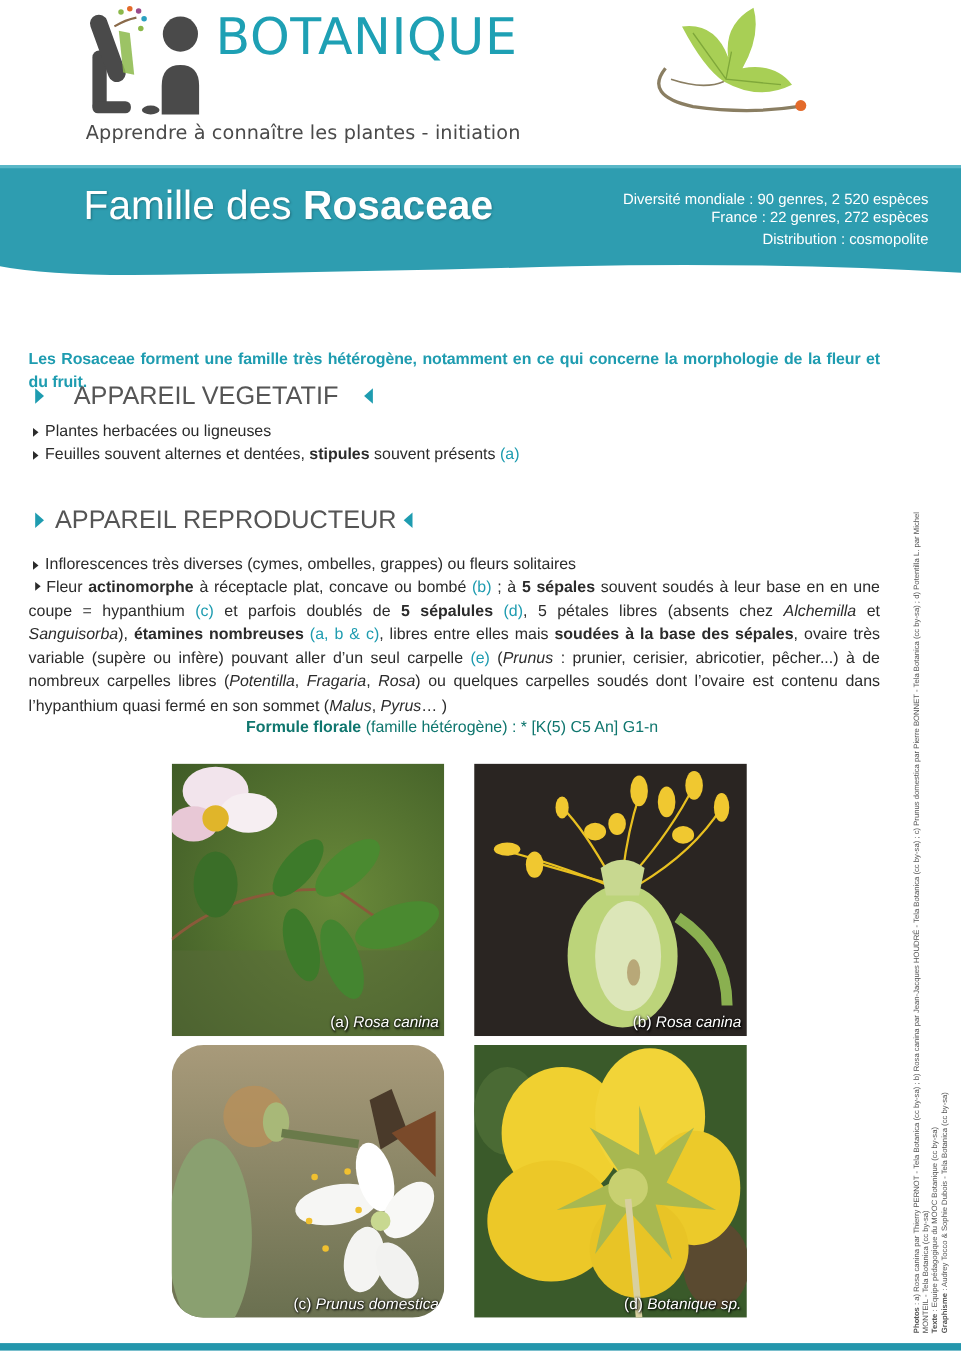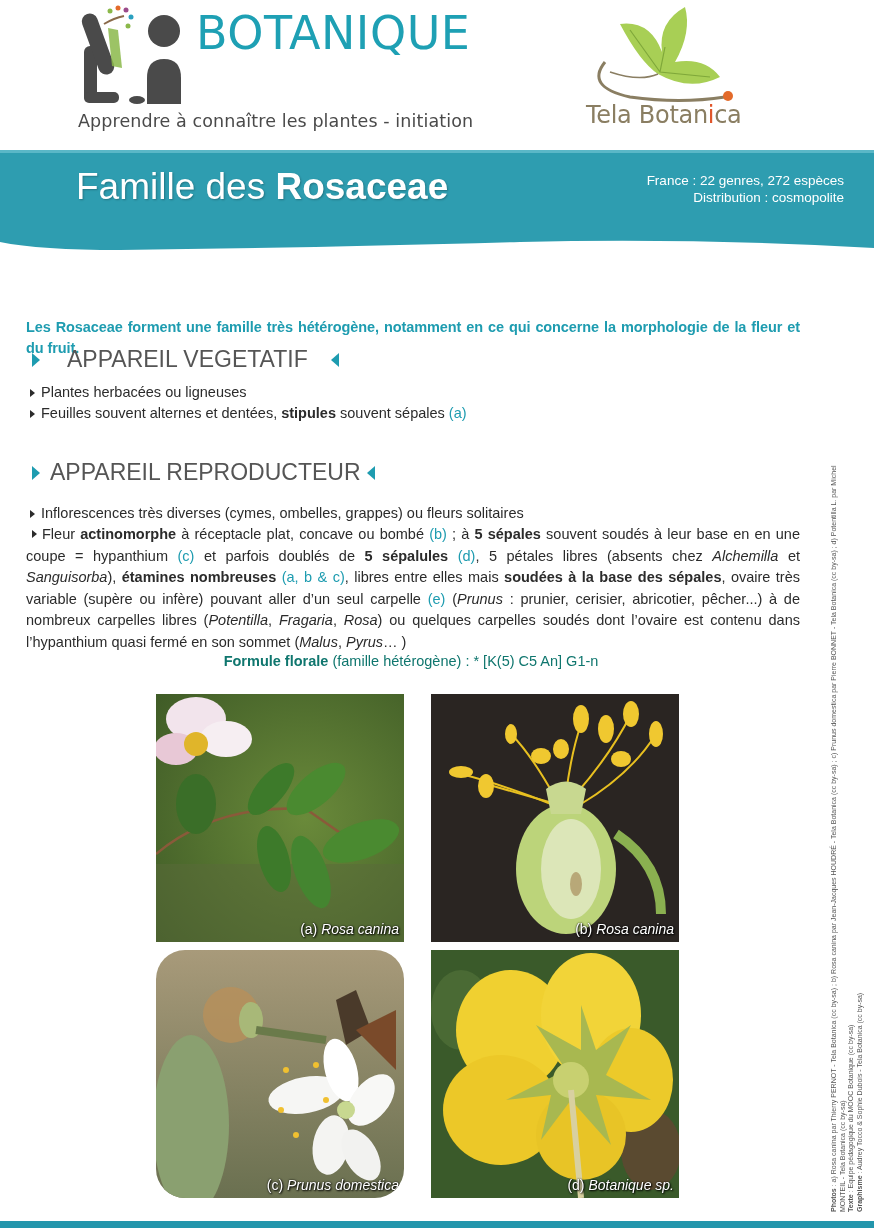--- a/index.html
+++ b/index.html
@@ -105,49 +105,49 @@
 </div>
 
 <div class="tela-logo">
   <svg class="tela-mark" viewBox="0 0 200 105" width="200" height="105">
     <path d="M40 22 Q70 18 82 50 Q78 20 105 5 Q112 30 95 60 Q125 55 140 75 Q110 90 78 72 Q60 60 40 22 Z" fill="#a8cf55"></path>
     <path d="M50 28 L80 70 M85 45 L80 70 L130 75" stroke="#7fa83a" stroke-width="1.2" fill="none"></path>
     <path d="M25 60 Q5 85 50 95 Q100 102 145 95" stroke="#8a7e62" stroke-width="3" fill="none"></path>
     <path d="M30 70 Q60 80 78 72" stroke="#8a7e62" stroke-width="1.5" fill="none"></path>
     <circle cx="148" cy="94" r="5" fill="#e36a2a"></circle>
   </svg>
-  <div class="tela-text"><span>Tela Botan</span><span class="accent">i</span><span>ca</span></div>
 </div>
 
 <div class="banner">
   <svg width="874" height="110" viewBox="0 0 874 110">
     <path d="M0 0 L874 0 L874 98 Q700 88 520 92 Q300 98 120 100 Q40 100 0 92 Z" fill="#2e9db0"></path>
     <path d="M0 0 L874 0 L874 3 L0 3 Z" fill="#5ab7c7"></path>
   </svg>
 </div>
 <div class="banner-title"><span>Famille des </span><b>Rosaceae</b></div>
 <div class="banner-stats">
+  <div>Diversité mondiale : 90 genres, 2 520 espèces</div>
   <div>France : 22 genres, 272 espèces</div>
   <div>Distribution : cosmopolite</div>
 </div>
 
 <div class="intro">Les Rosaceae forment une famille très hétérogène, notamment en ce qui concerne la morphologie de la fleur et du fruit.</div>
 
 <div class="section-heading" style="top:346px;gap:17px;">
   <span class="tri-r"></span>
   <span>APPAREIL VEGETATIF</span>
   <span class="tri-l"></span>
 </div>
 <div class="bullet" style="top:382px;">
   <span class="bullet-tri"></span>
   <span>Plantes herbacées ou ligneuses</span>
 </div>
 <div class="bullet" style="top:403px;">
   <span class="bullet-tri"></span>
-  <span><span>Feuilles souvent alternes et dentées, </span><b>stipules</b><span style="white-space:pre"> souvent sépales </span><span class="ref">(a)</span></span>
+  <span><span>Feuilles souvent alternes et dentées, </span><b>stipules</b><span style="white-space:pre"> souvent présents </span><span class="ref">(a)</span></span>
 </div>
 
 <div class="section-heading" style="top:459px;">
   <span class="tri-r"></span>
   <span>APPAREIL REPRODUCTEUR</span>
   <span class="tri-l"></span>
 </div>
 <div class="bullet" style="top:503px;">
   <span class="bullet-tri"></span>
   <span>Inflorescences très diverses (cymes, ombelles, grappes) ou fleurs solitaires</span>

